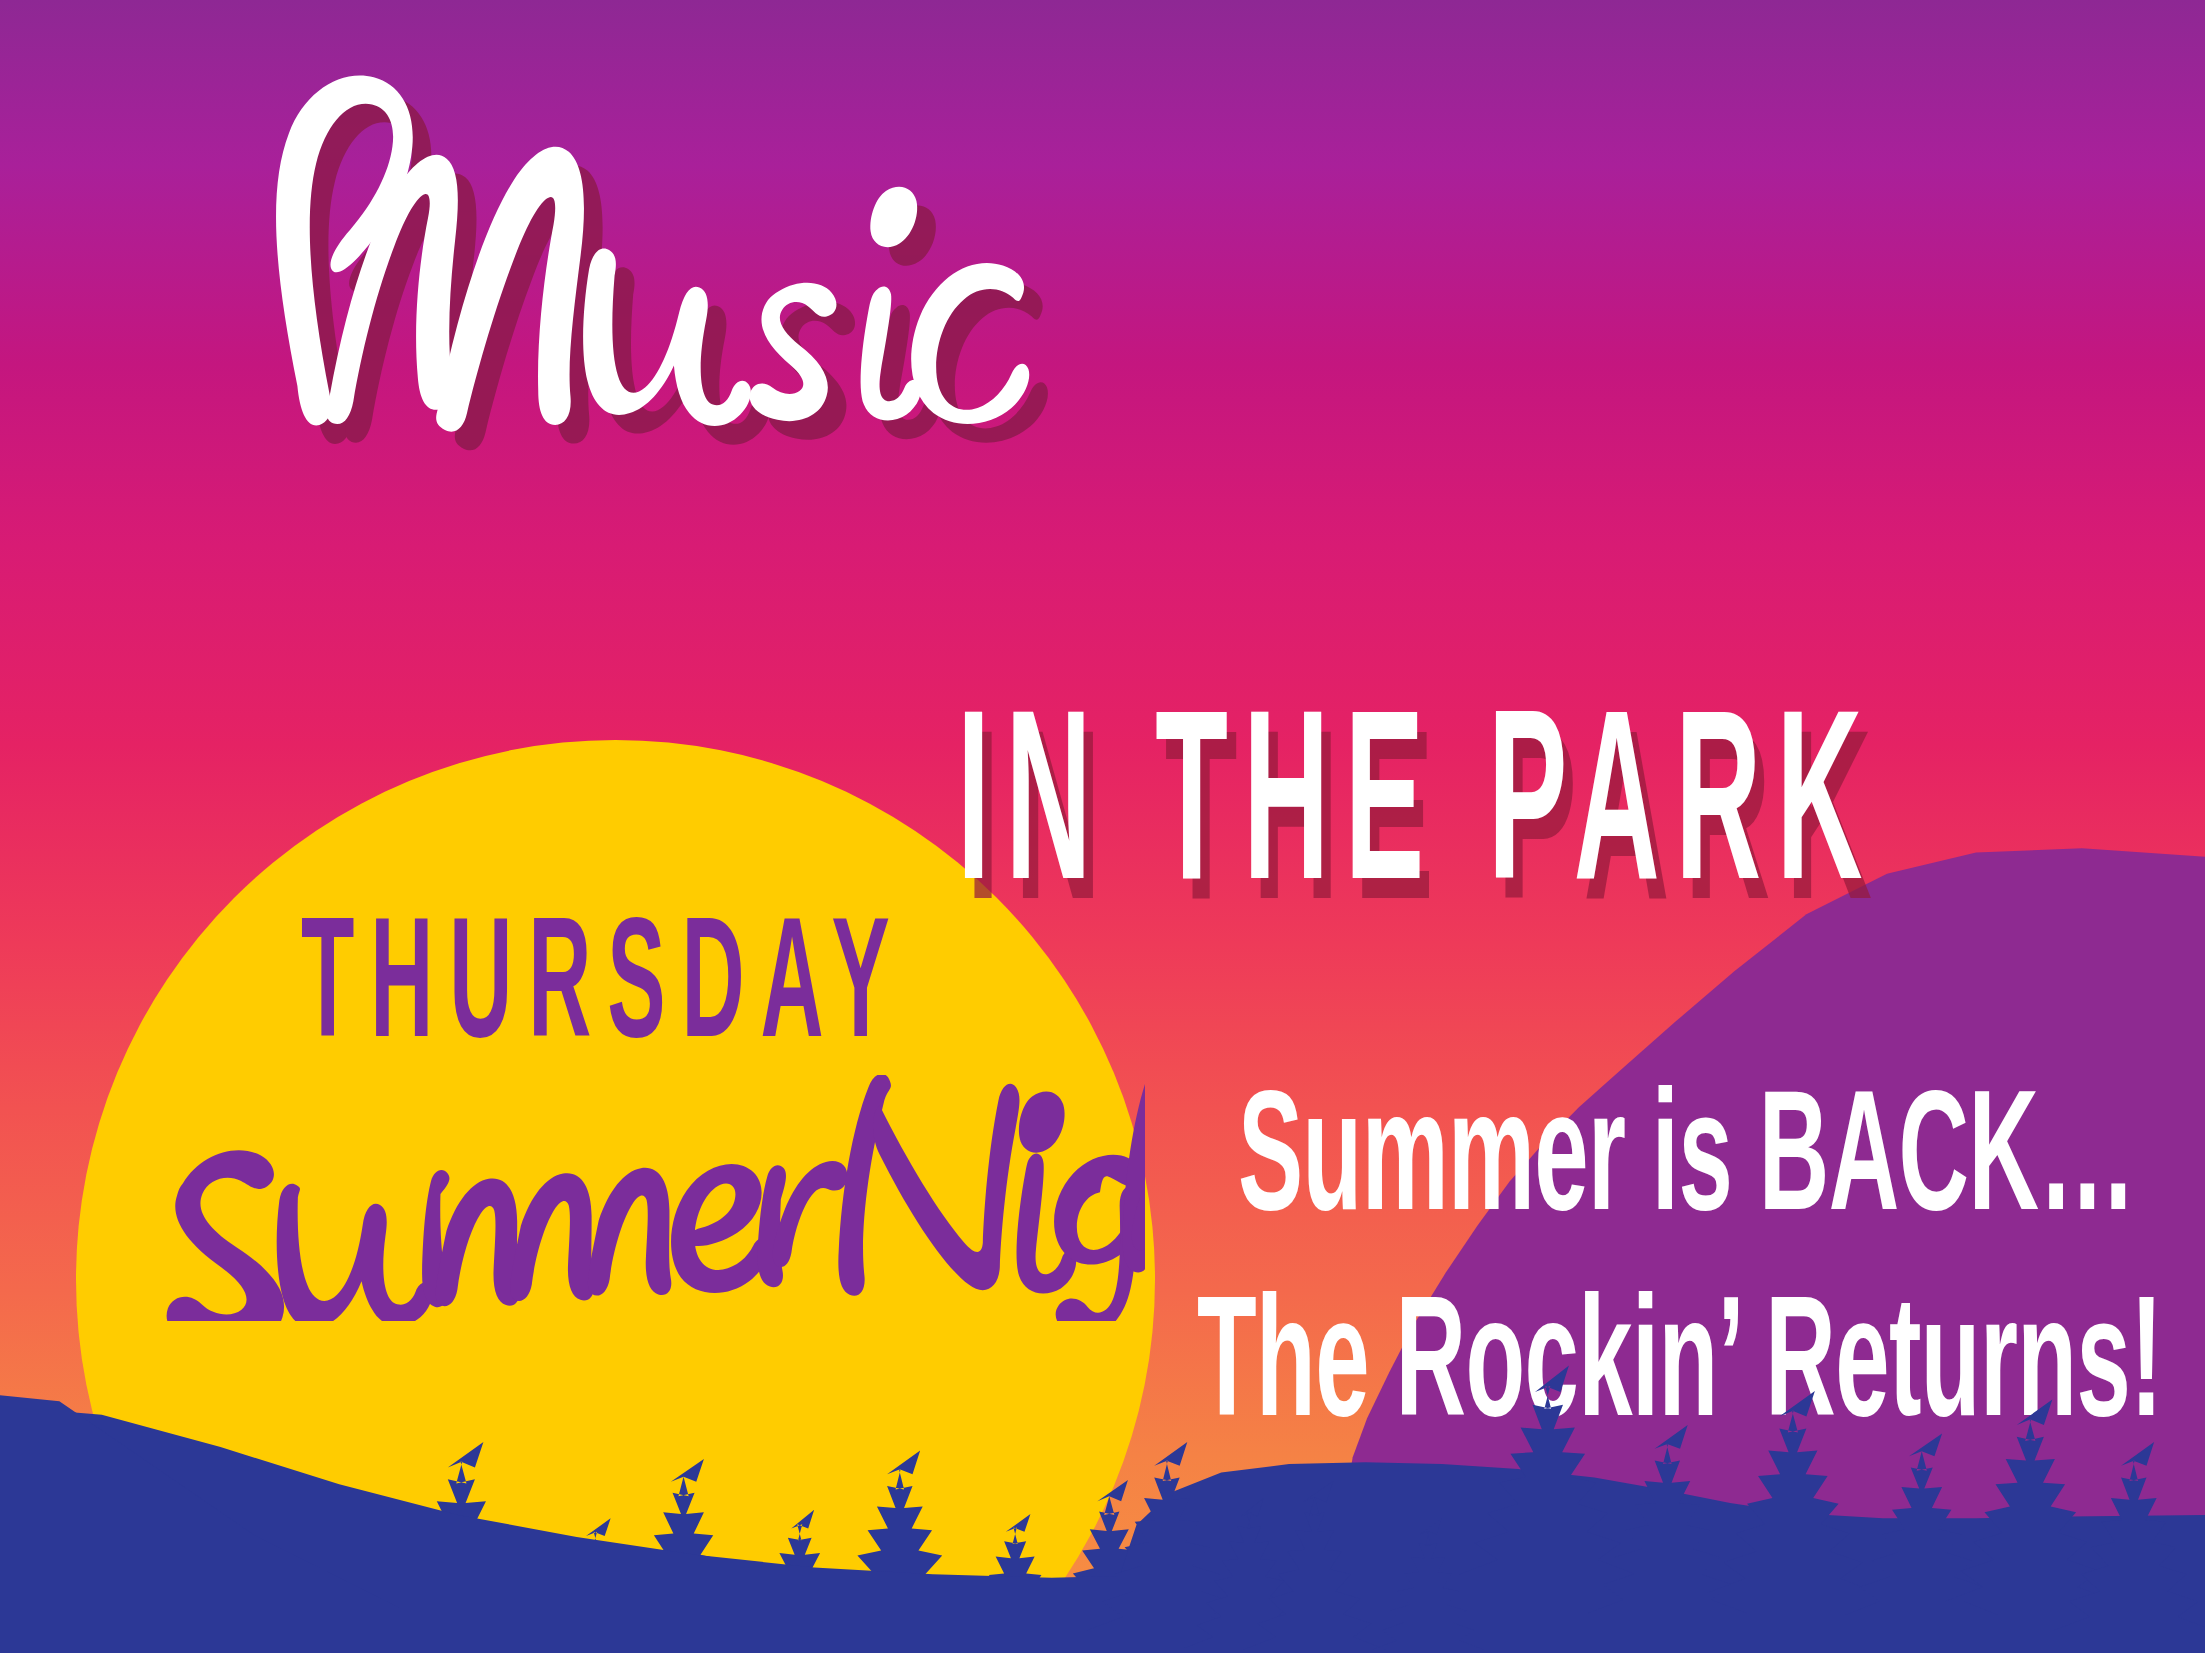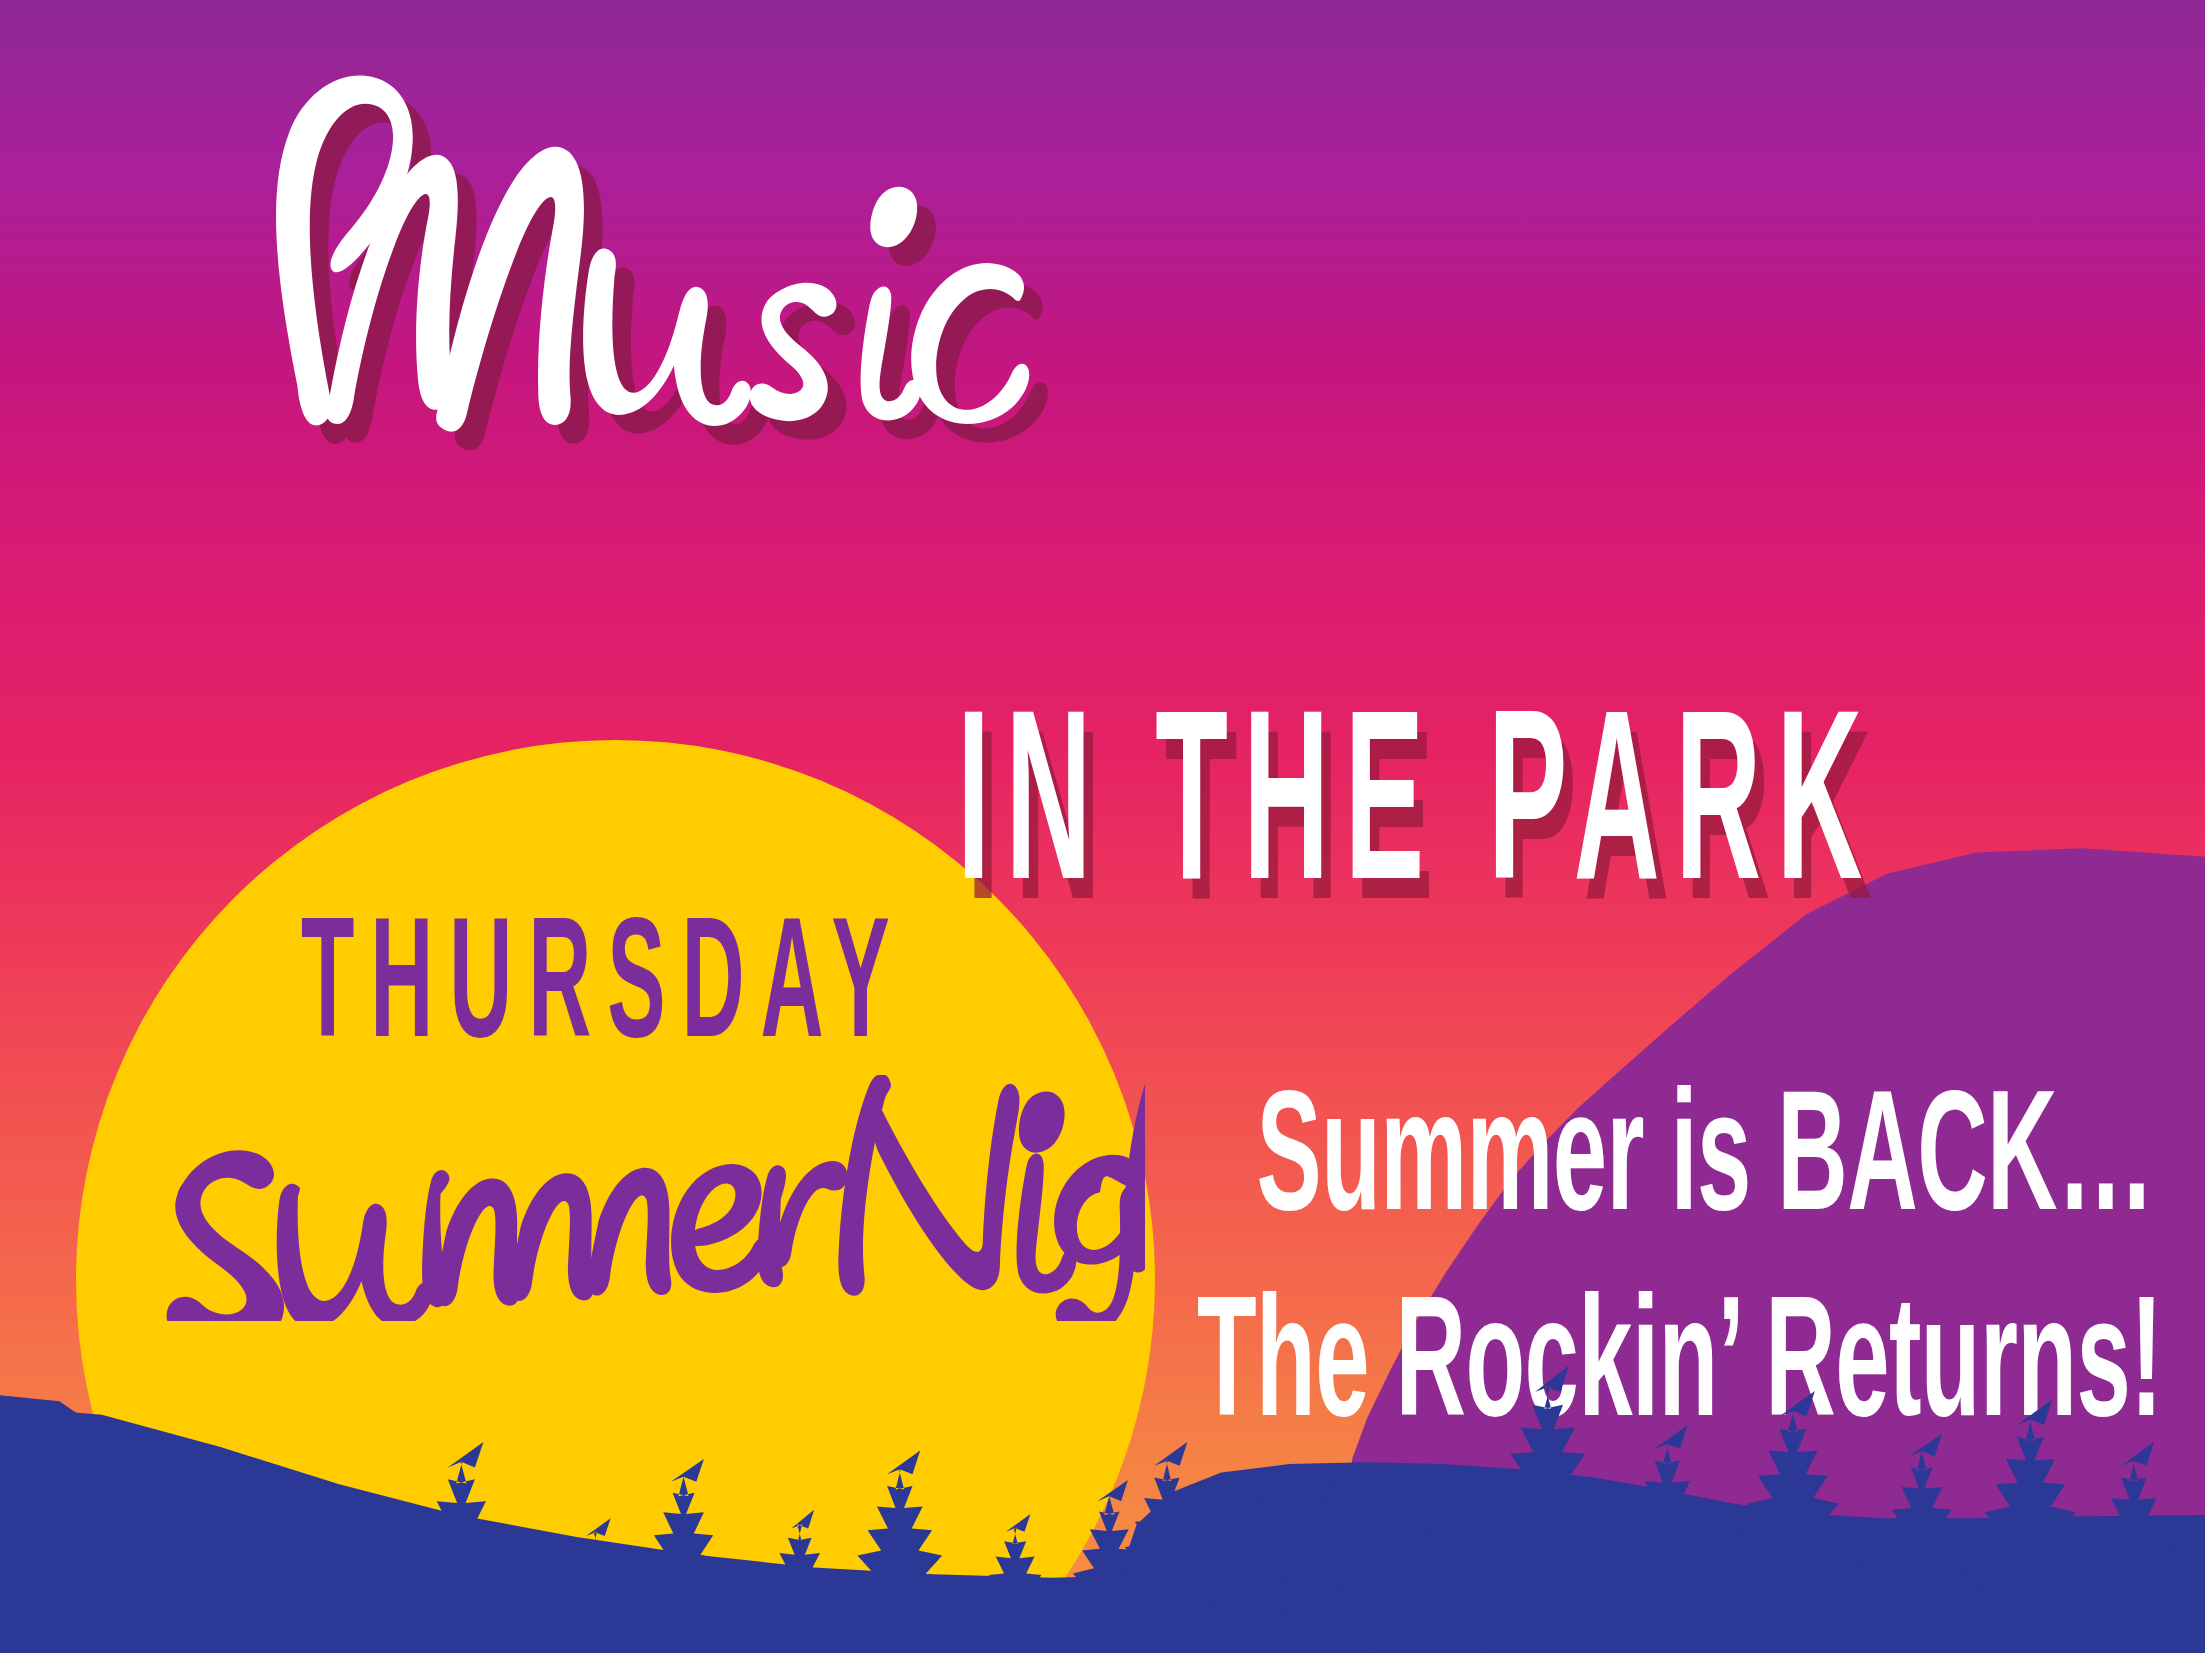--- a/index.html
+++ b/index.html
@@ -8,21 +8,20 @@
     width:2205px; height:1654px;
     background:#2C3896;
     font-family:"Liberation Sans", sans-serif;
     overflow:hidden;
   }
 
   #poster {
     position:relative;
     width:2205px; height:1654px;
     overflow:hidden;
-    text-align:center;
   }
 
   
   #sky {
     position:absolute; inset:0;
     background:linear-gradient(180deg,
       #8E2894   0%,
       #A9209A  10%,
       #C4167F  22%,
       #D81B74  33%,

